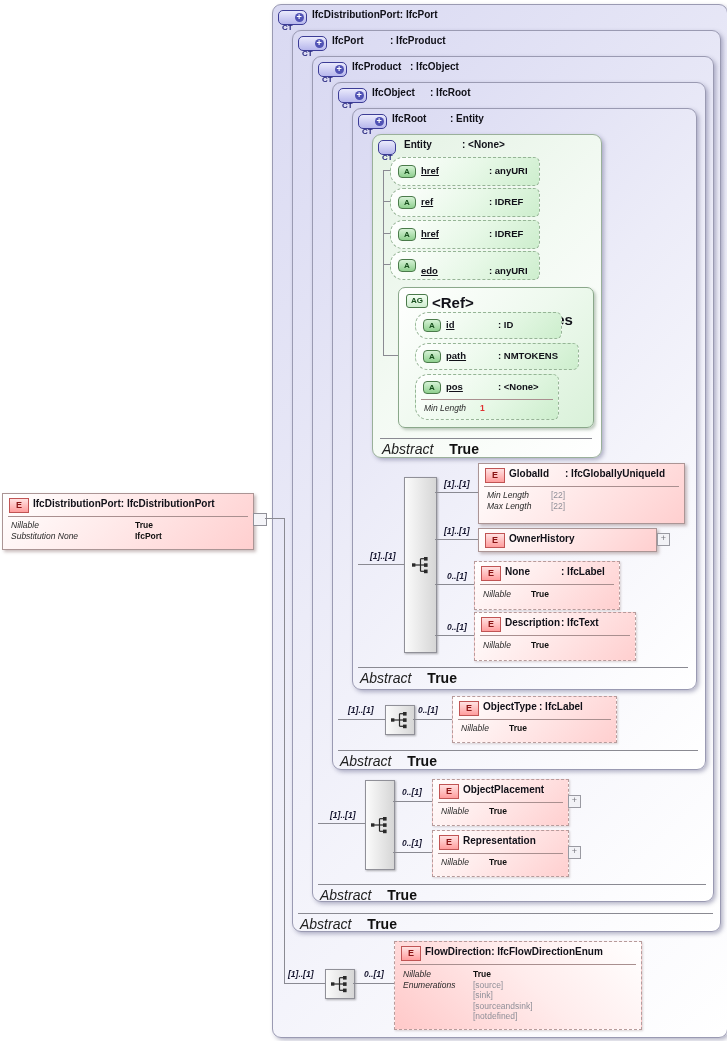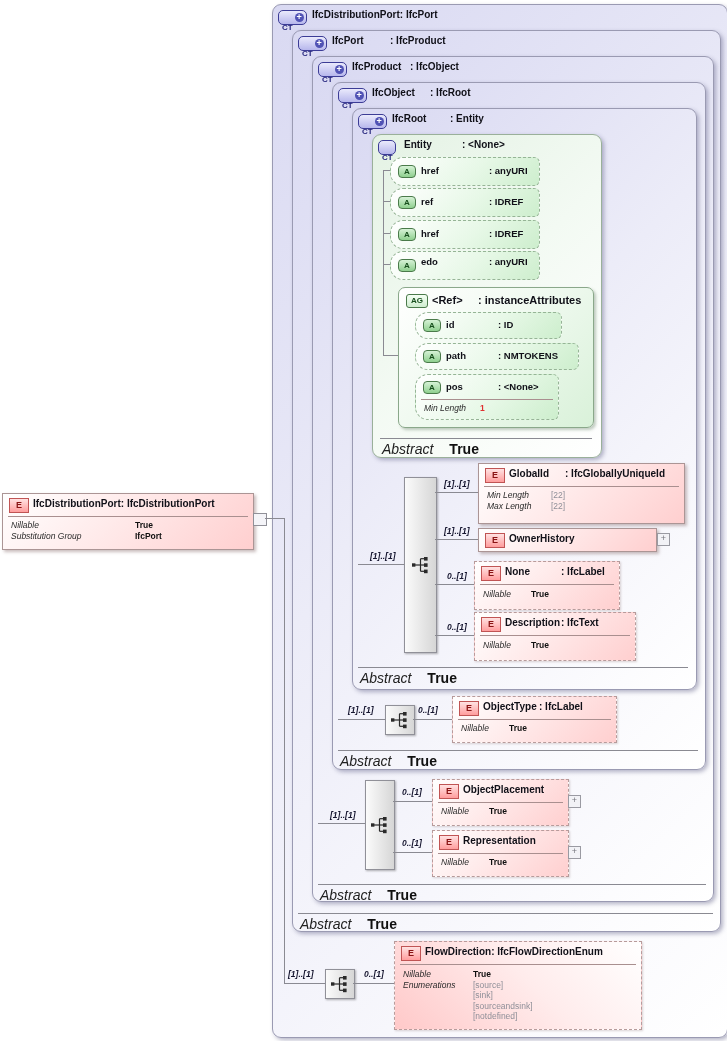--- a/index.html
+++ b/index.html
@@ -36,28 +36,28 @@
   .props .lblcol{display:flex;flex-direction:column;font-style:italic;color:#2a2a2a;}
   .props .valcol{display:flex;flex-direction:column;font-weight:bold;color:#101010;}
   .props .gray{color:#8f8f98;font-weight:normal;}
   
   .a-pill{position:absolute;border:1px dashed #96b496;border-radius:13px 6px 6px 13px;
     background:linear-gradient(135deg,#ffffff 0%,#e7f8e7 55%,#cdeecd 100%);}
   .a-badge{position:absolute;left:7px;width:16px;height:11px;border:1px solid #4a7a4a;border-radius:4px;
     background:linear-gradient(180deg,#d6f2d6,#8fd08f);color:#174f1d;font-weight:bold;
     font-size:8px;text-align:center;line-height:11px;}
   .a-title{position:absolute;left:30px;display:flex;white-space:pre;font-size:9.5px;font-weight:bold;color:#101018;}
-  .a-title .nm{min-width:68px;}
+  .a-title .nm{min-width:68px;text-decoration:underline;}
   .ag-box{position:absolute;border:1px solid #8aa88a;border-radius:7px;
     background:linear-gradient(135deg,#ffffff 0%,#eef9ee 50%,#d9f1d9 100%);
     box-shadow:2px 2px 3px rgba(80,110,80,.35);}
   .ag-badge{position:absolute;left:7px;top:6px;width:20px;height:12px;border:1px solid #4a7a4a;border-radius:3px;
     background:linear-gradient(180deg,#f4fff4,#cfeccf);color:#174f1d;font-weight:bold;
     font-size:8px;text-align:center;line-height:12px;}
-  .ag-title{position:absolute;left:33px;top:6px;display:flex;white-space:pre;font-size:11px;font-weight:bold;color:#101018;}
+  .ag-title{position:absolute;left:33px;top:6px;display:flex;white-space:pre;font-size:15px;font-weight:bold;color:#101018;flex-direction:column;}
   .ag-title .nm{min-width:46px;}
   .constraint{position:absolute;left:8px;font-size:8.5px;}
   .constraint .lbl{font-style:italic;color:#2a2a2a;}
   .constraint .red{color:#e03030;font-weight:bold;margin-left:14px;}
   
   .seq-box{position:absolute;border:1px solid #909098;
     background:linear-gradient(90deg,#fbfbfb,#d6d6d6);
     box-shadow:1px 1px 2px rgba(0,0,0,.3);display:flex;align-items:center;justify-content:center;}
   
   .hline,.vline{position:absolute;background:#8a8a92;}
@@ -154,21 +154,21 @@
   <div class="a-pill" style="left:390px;top:188px;width:148px;height:27px;">
     <span class="a-badge" style="top:7px;">A</span>
     <div class="a-title" style="top:7px;"><span class="nm">ref</span><span>: IDREF</span></div>
   </div>
   <div class="a-pill" style="left:390px;top:220px;width:148px;height:27px;">
     <span class="a-badge" style="top:7px;">A</span>
     <div class="a-title" style="top:7px;"><span class="nm">href</span><span>: IDREF</span></div>
   </div>
   <div class="a-pill" style="left:390px;top:251px;width:148px;height:27px;">
     <span class="a-badge" style="top:7px;">A</span>
-    <div class="a-title" style="top:4px;align-items:center;"><span class="nm">edo</span><span>: anyURI</span></div>
+    <div class="a-title" style="top:13px;align-items:center;"><span class="nm">edo</span><span>: anyURI</span></div>
   </div>
 
   <div class="ag-box" style="left:398px;top:287px;width:194px;height:139px;">
     <span class="ag-badge">AG</span>
     <div class="ag-title"><span class="nm">&lt;Ref&gt;</span><span>: instanceAttributes</span></div>
   </div>
   <div class="a-pill" style="left:415px;top:312px;width:145px;height:25px;">
     <span class="a-badge" style="top:6px;">A</span>
     <div class="a-title" style="top:6px;"><span class="nm" style="min-width:52px;">id</span><span>: ID</span></div>
   </div>
@@ -331,21 +331,21 @@
   <div class="e-box" style="left:2px;top:493px;width:250px;height:55px;">
     <span class="e-badge">E</span>
     <div class="e-title" style="white-space:nowrap;">
         <span>IfcDistributionPort</span>
         <span>: IfcDistributionPort</span>
       </div>
     <div class="sep" style="top:22px;"></div>
     <div class="props" style="left:8px;top:26px;">
       <div class="lblcol" style="width:124px;">
           <span>Nillable</span>
-          <span>Substitution Group</span>
+          <span>Substitution None</span>
         </div>
       <div class="valcol">
           <span>True</span>
           <span>IfcPort</span>
         </div>
     </div>
   </div>
   <div class="conn-sq" style="left:253px;top:513px;"></div>
   <div class="hline" style="left:265px;top:518px;width:19px;"></div>
   <div class="vline" style="left:284px;top:518px;height:465px;"></div>

